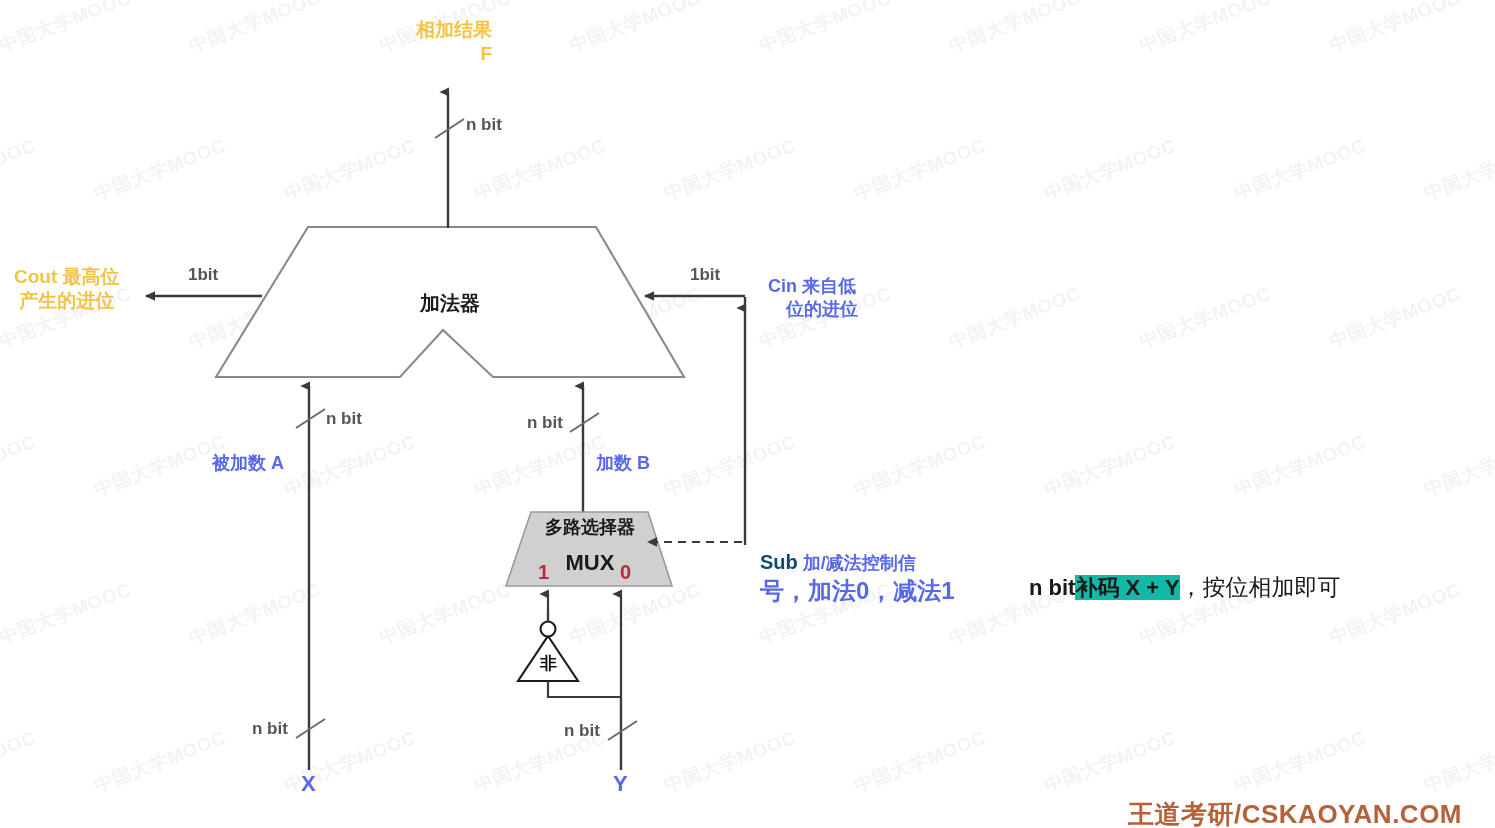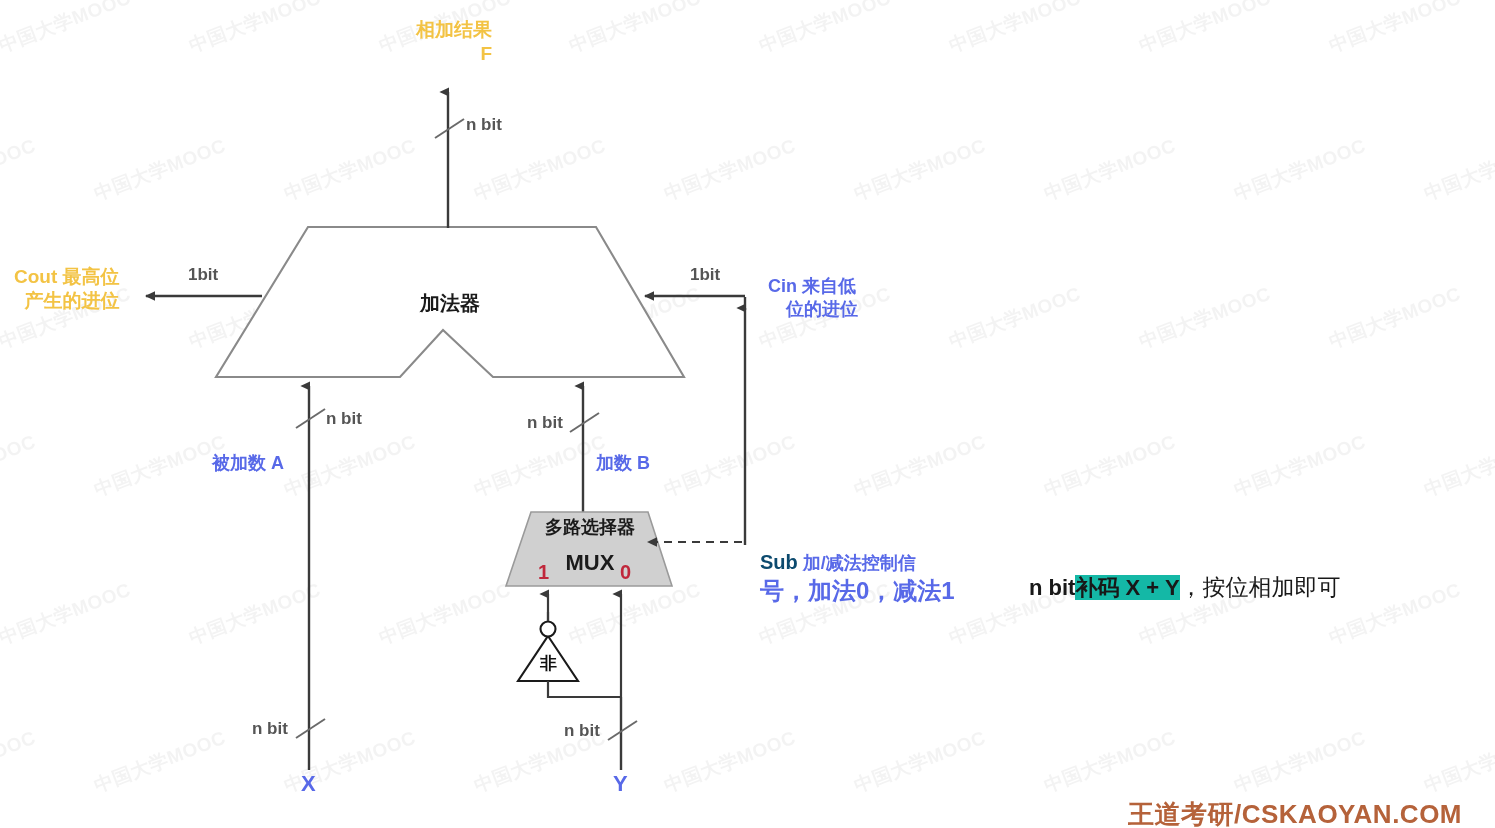--- a/index.html
+++ b/index.html
@@ -257,21 +257,21 @@
   </svg>
 
   <div id="labels">
 
     <div class="lbl lbl-amber" style="left:404px; top:18px; text-align:right; width:88px;">
       <div>相加结果</div>
       <div>F</div>
     </div>
     <div class="lbl lbl-gray" style="left:466px; top:114px;">n bit</div>
 
-    <div class="lbl lbl-amber" style="left:14px; top:265px; text-align:right;">
+    <div class="lbl lbl-amber" style="left:14px; top:265px; text-align:center;">
       <div>Cout 最高位</div>
       <div>产生的进位</div>
     </div>
     <div class="lbl lbl-gray" style="left:188px; top:264px;">1bit</div>
 
     <div class="lbl lbl-blue" style="left:768px; top:275px;">
       <div>Cin 来自低</div>
       <div style="padding-left:18px;">位的进位</div>
     </div>
     <div class="lbl lbl-gray" style="left:690px; top:264px;">1bit</div>

